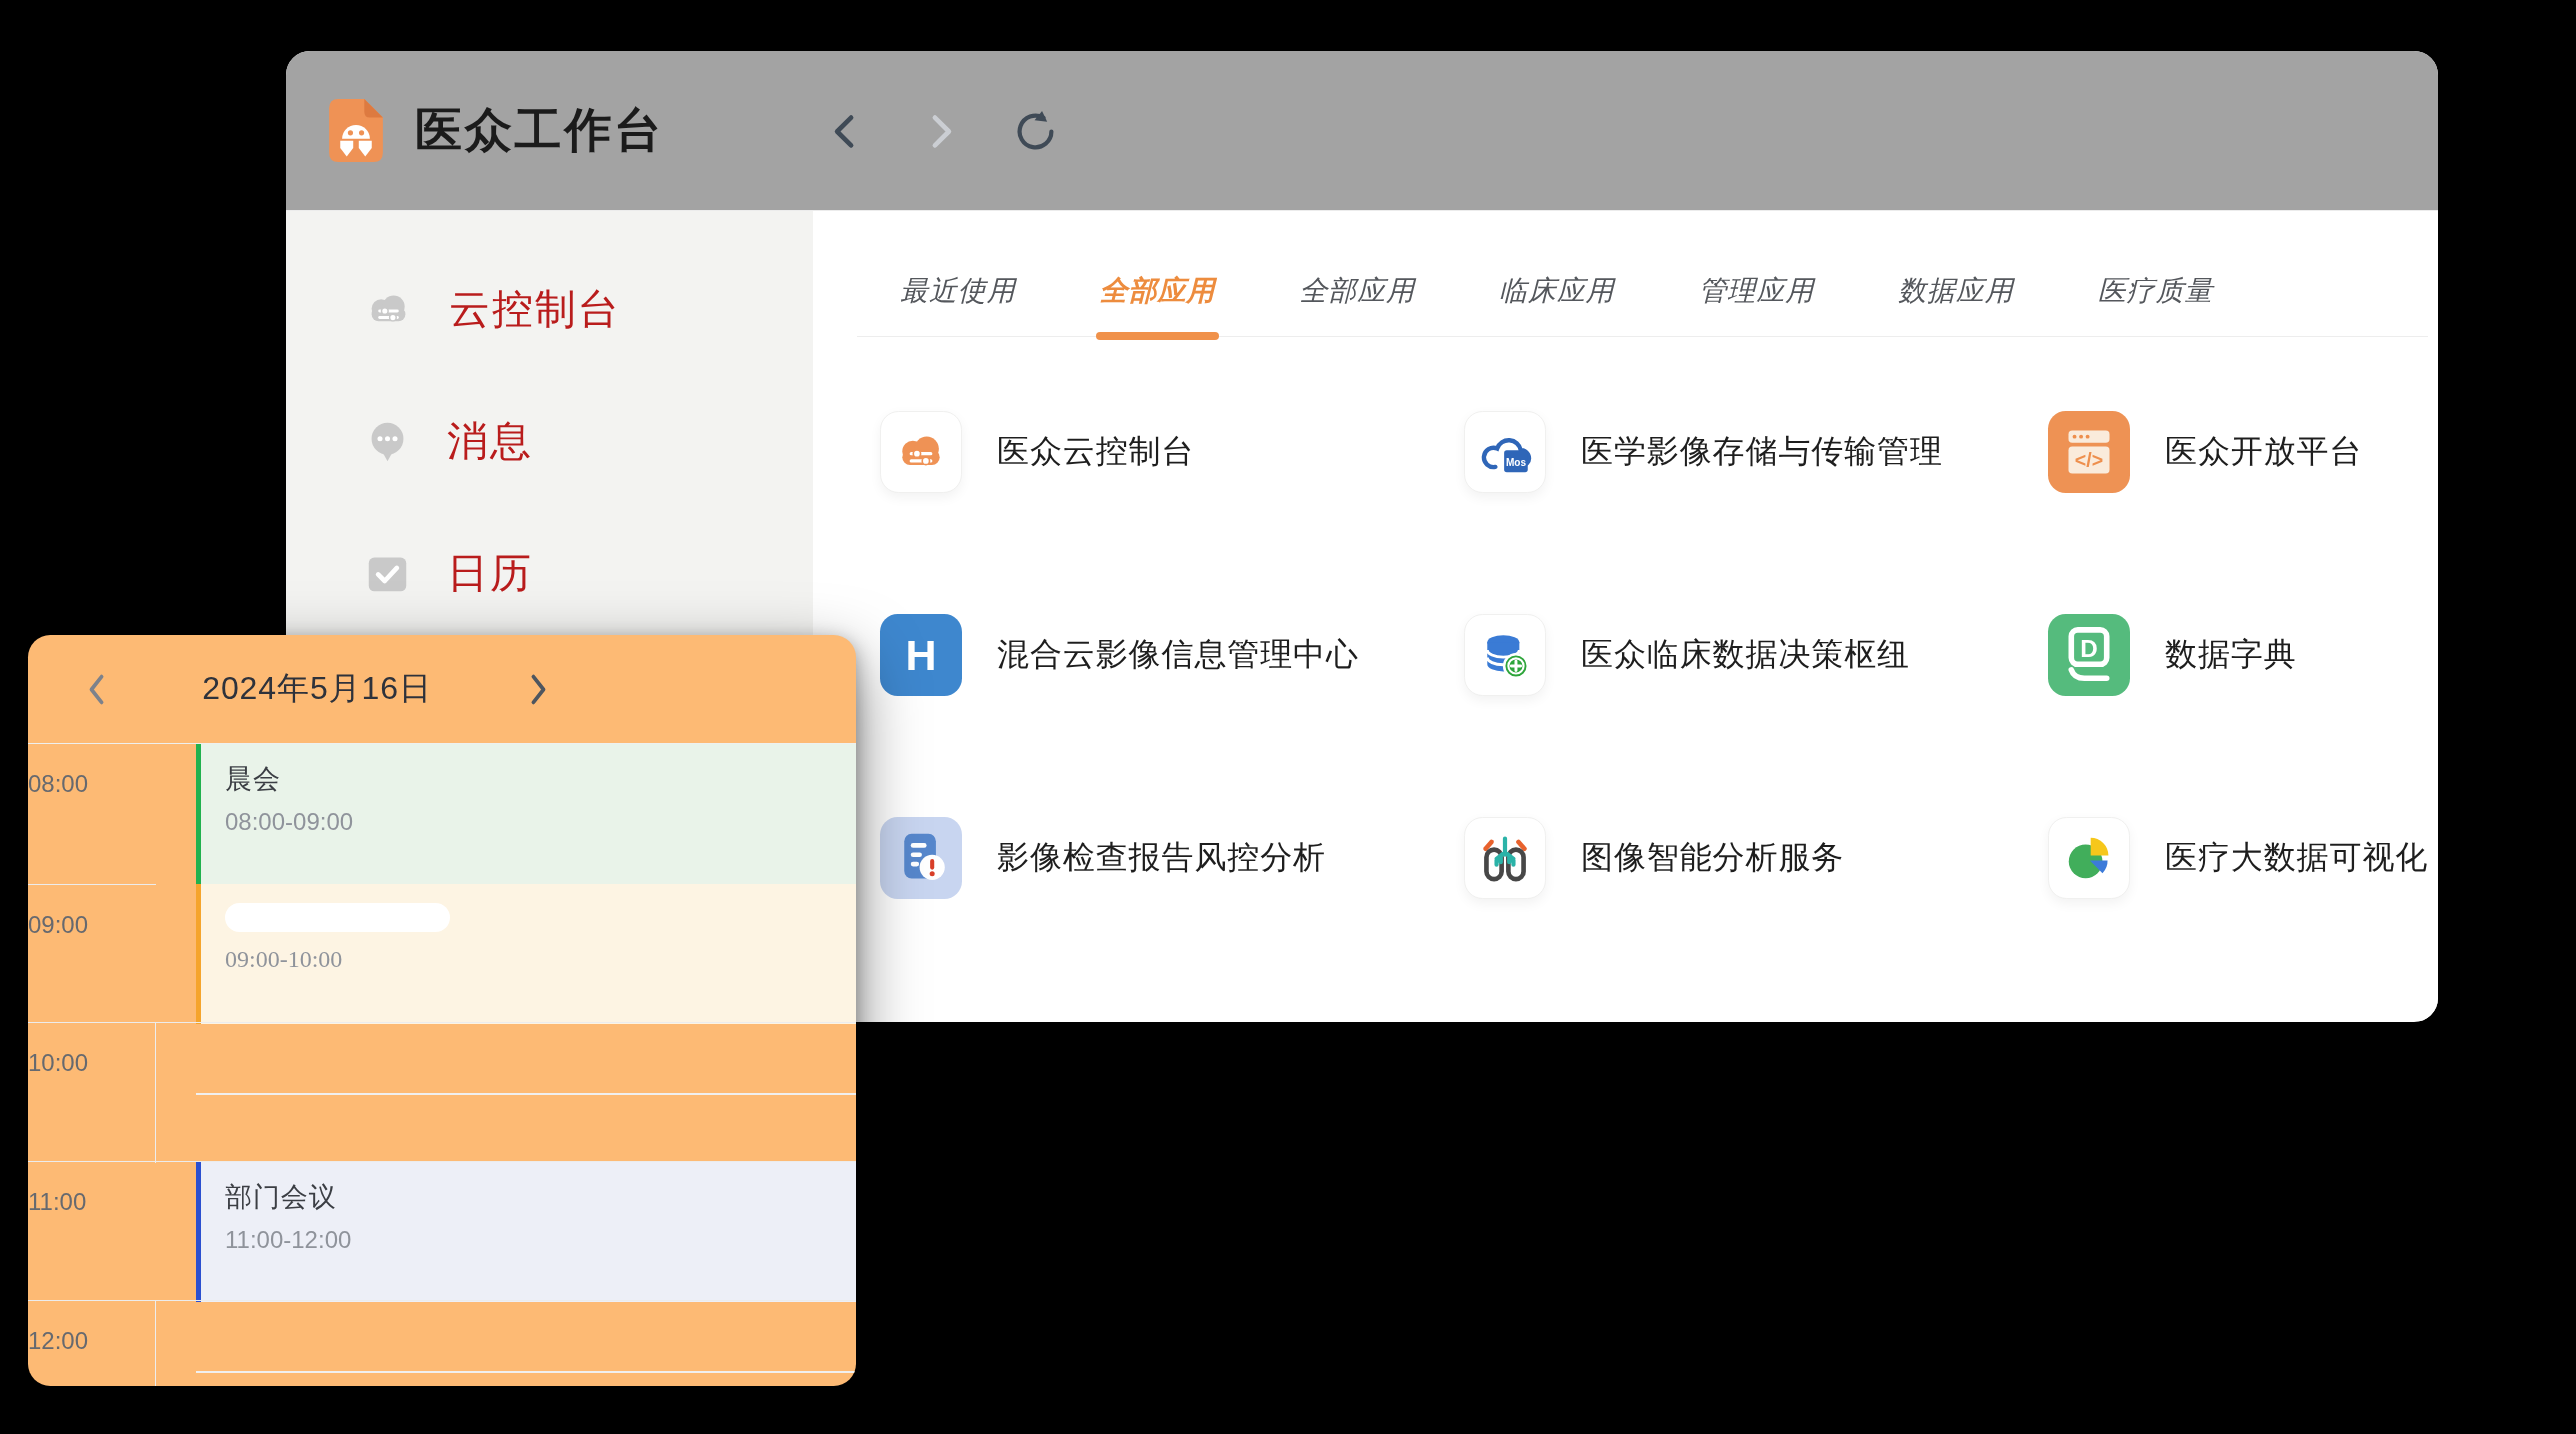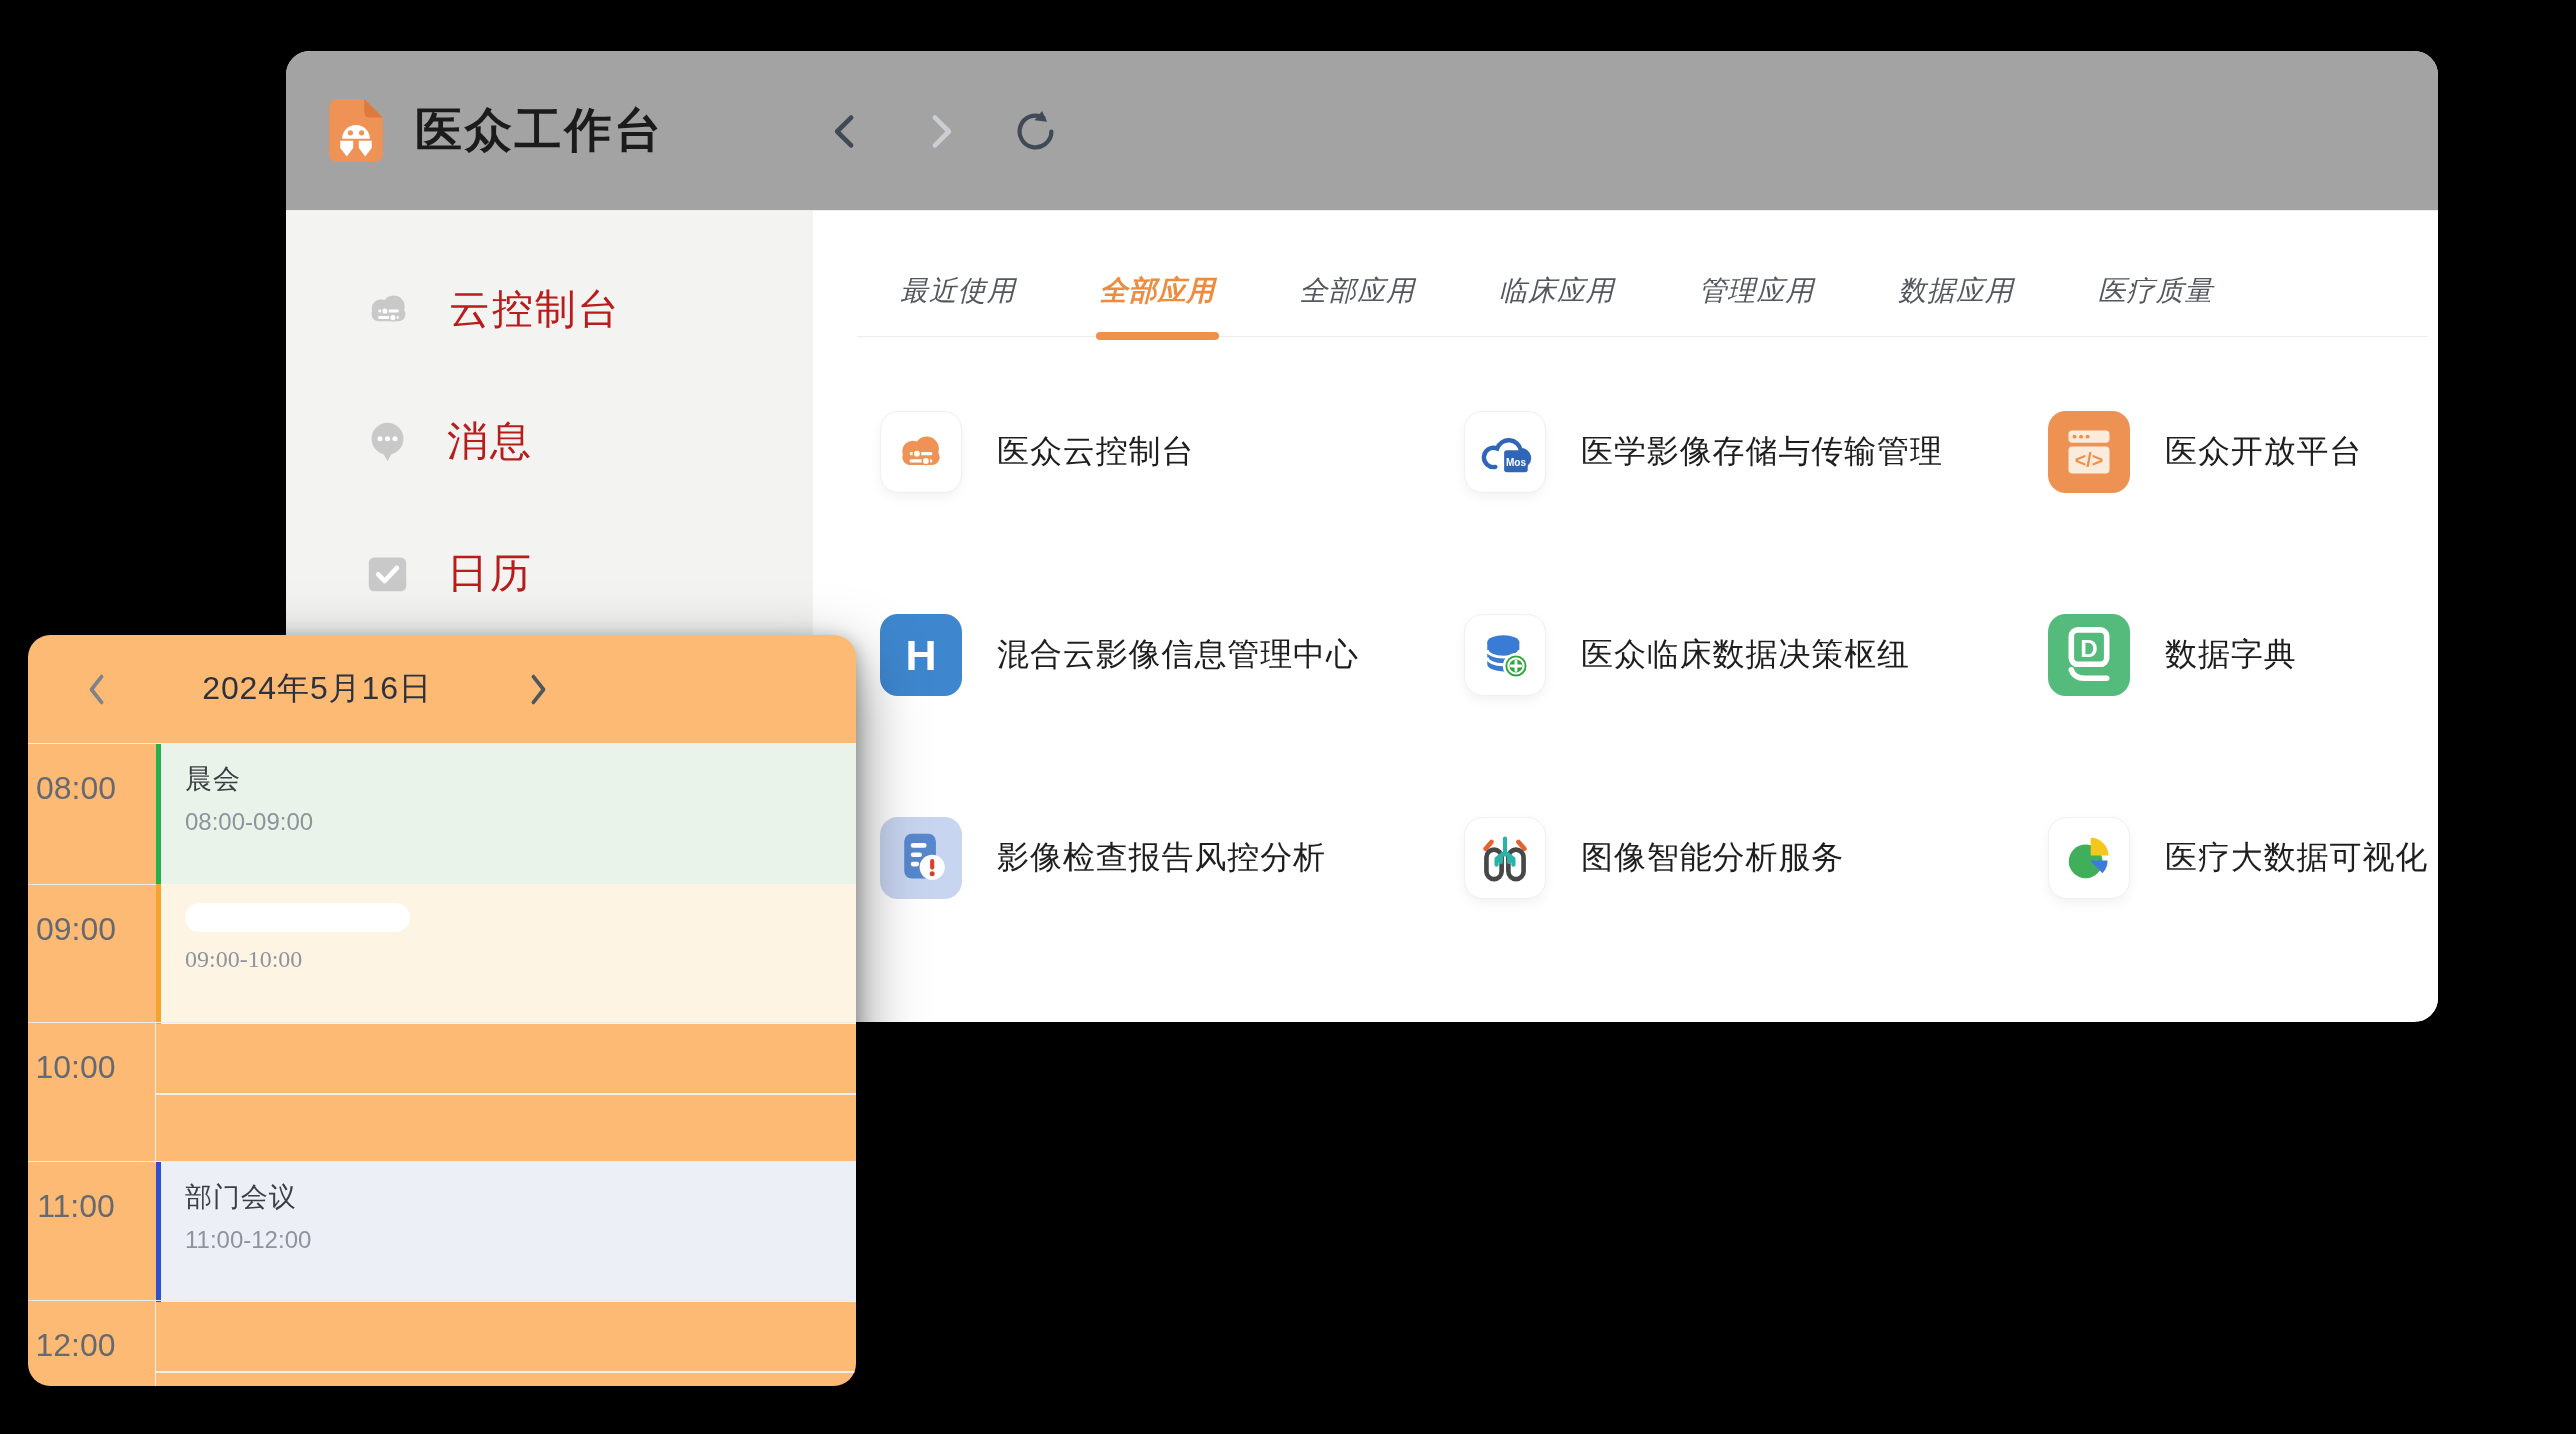--- a/index.html
+++ b/index.html
@@ -108,26 +108,26 @@
   .cal-nav { width: 41px; height: 52px; display: flex; align-items: center; justify-content: center; cursor: pointer; }
   .cal-title {
     width: 400px; text-align: center;
     font-size: 32px; color: #2e323b; font-weight: 500; letter-spacing: 0.9px;
   }
   .cal-body { height: 640px; }
   .cal-row { display: flex; height: 140px; position: relative; }
   .cal-row.row-line { border-top: 1.9px solid #ececec; height: 141px; margin-top: -1.9px; }
   .cal-time {
     width: 128px; flex-shrink: 0;
-    padding: 26px 32px 0 0; text-align: center;
-    font-size: 32px; color: #66696f;
+    padding: 26px 32px 0 0; text-align: left;
+    font-size: 24px; color: #66696f;
   }
   .cal-row.gutter-line .cal-time { border-top: 1.9px solid #ececec; }
   .cal-row.empty .cal-time { border-right: 1.9px solid #ededee; }
-  .cal-cell { flex: 1; position: relative; }
+  .cal-cell { flex: 1; position: relative; margin-left: 40px; }
   .cal-row.half .cal-cell::after {
     content: ""; position: absolute; left: 0; right: 0; top: 70px;
     height: 1.9px; background: #f0f0f0;
   }
   .event { position: absolute; inset: 0; border-left: 5.6px solid; padding: 17px 0 0 24px; cursor: pointer; }
   .ev-green  { border-color: #21B14E; background: #E9F3E9; }
   .ev-orange { border-color: #F5A42D; background: #FDF4E3; }
   .ev-blue   { border-color: #2B50D0; background: #EDEFF7; }
   .ev-title { font-size: 27px; color: #3b3e44; letter-spacing: 0.9px; }
   .ev-time  { font-size: 24px; color: #8f939b; margin-top: 11.2px; }

